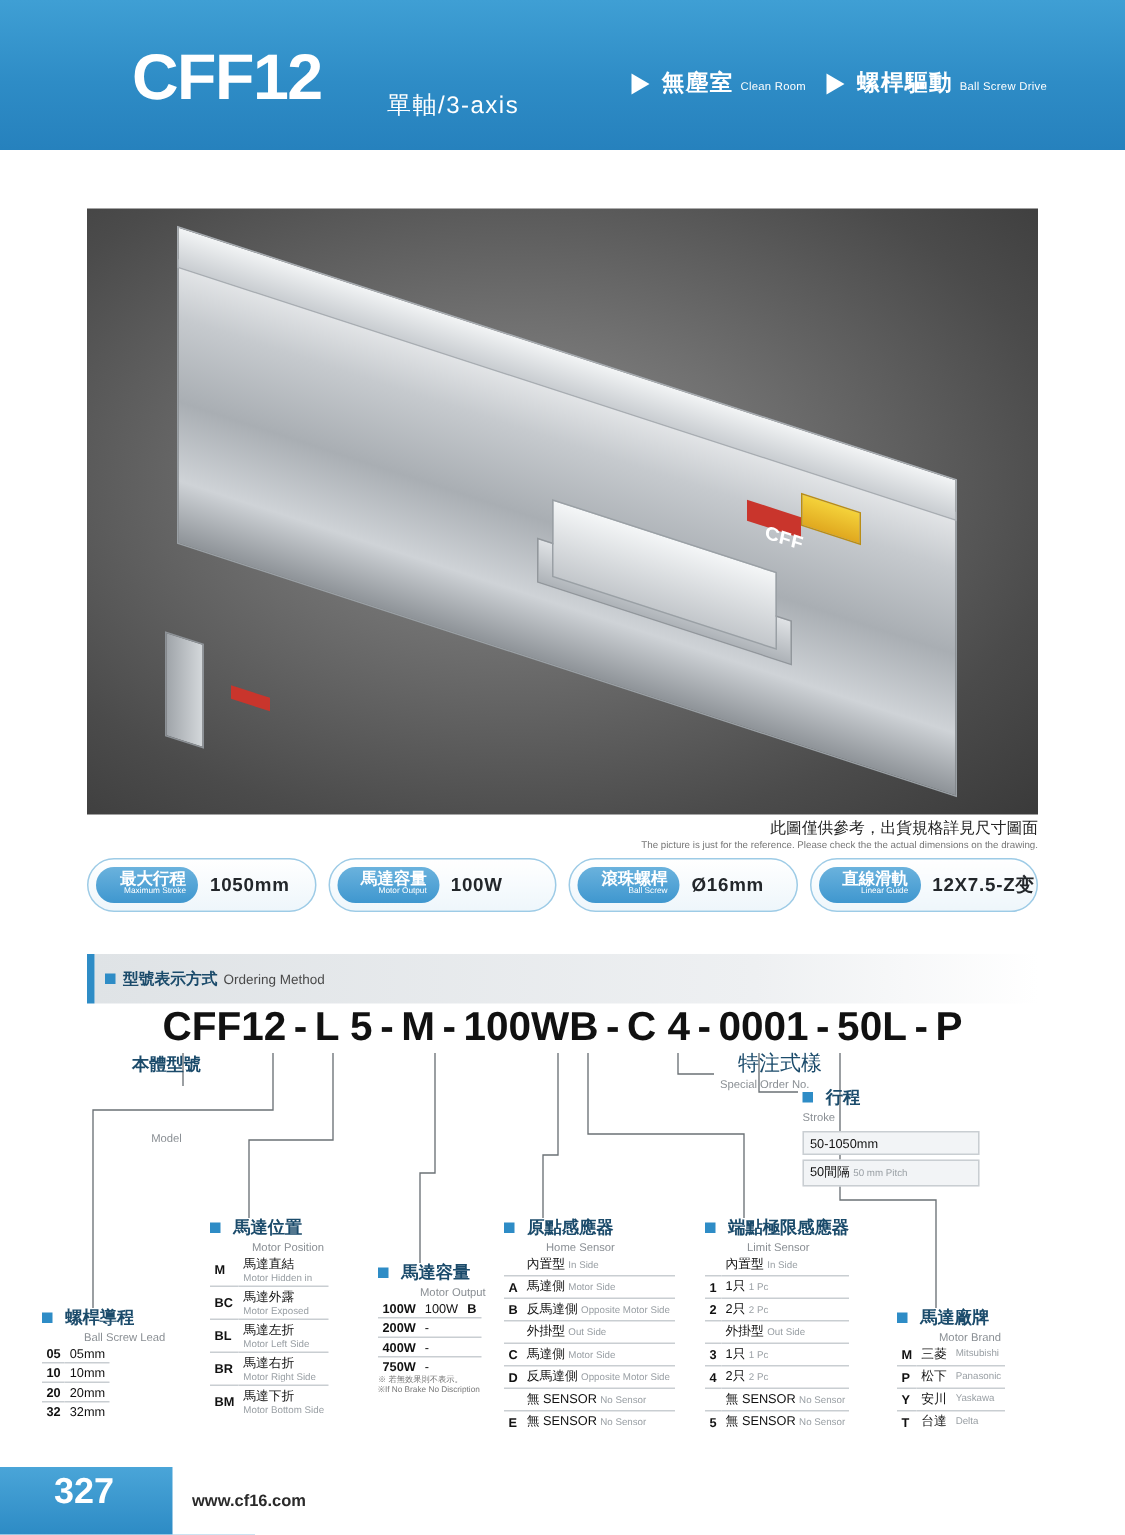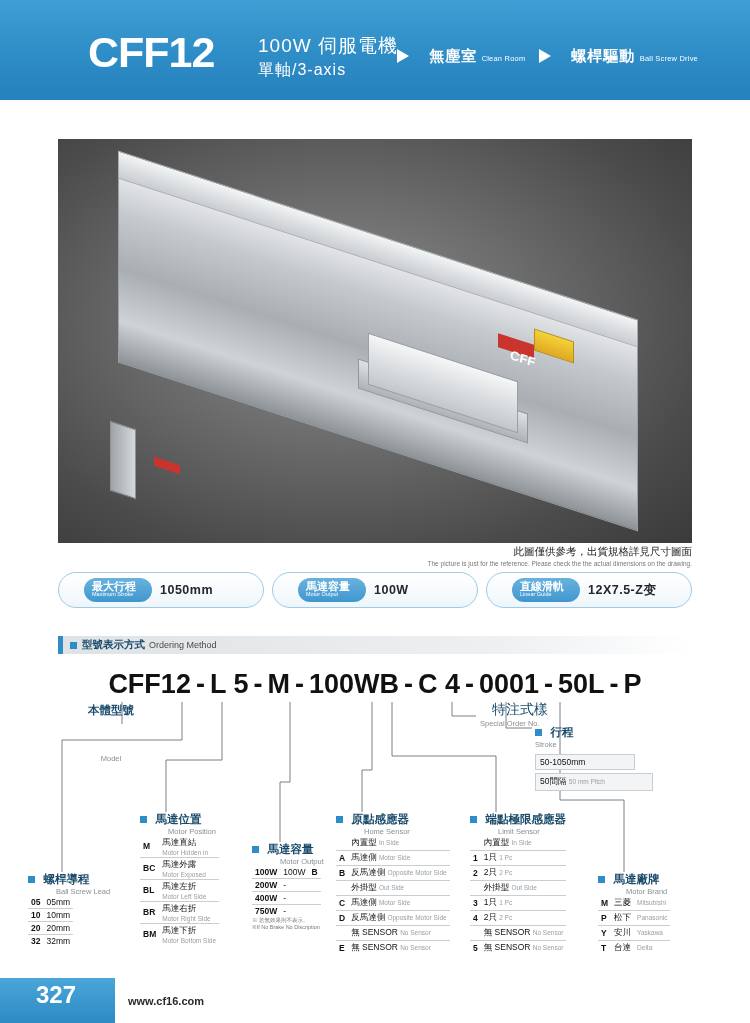--- a/index.html
+++ b/index.html
@@ -24,21 +24,21 @@
   }
   .head-sub1 {
     position:absolute; left:258px; top:33px;
     font-size:19px; color:#ffffff; letter-spacing:1px;
   }
   .head-sub2 {
     position:absolute; left:258px; top:60px;
     font-size:16px; color:#ffffff; letter-spacing:1px;
   }
   .head-tags { position:absolute; right:52px; top:48px; display:flex; gap:14px; align-items:center; }
-  .tag { display:flex; align-items:center; gap:20px; }
+  .tag { display:flex; align-items:center; gap:8px; }
   .tri {
     width:0;height:0;border-left:12px solid #ffffff;
     border-top:7px solid transparent;border-bottom:7px solid transparent;
   }
   .tag-txt { line-height:1.05; color:#ffffff; }
   .tag-cn { font-size:15px; font-weight:bold; letter-spacing:1px;}
   .tag-en { font-size:7.5px; letter-spacing:0.2px; }
 
   
   .photo {
@@ -108,29 +108,29 @@
     display:flex; gap:8px;
   }
   .pill {
     flex:1; height:36px; border:1px solid #9dcbe6; border-radius:18px;
     background:linear-gradient(to bottom,#ffffff,#eef6fb);
     display:flex; align-items:center; padding-left:5px;
   }
   .pill-lbl {
     background:linear-gradient(to bottom,#6ab2dd,#3f97cf);
     border-radius:14px; color:#fff; padding:3px 8px 4px 8px;
-    min-width:68px; text-align:left; line-height:1.05;margin-left:20px;
+    min-width:68px; text-align:right; line-height:1.05;
   }
   .pill-lbl .cn { font-size:11px; font-weight:bold; display:block; }
   .pill-lbl .en { font-size:5.5px; display:block; }
   .pill-val { font-size:12.5px; font-weight:bold; color:#23272b; padding-left:8px; letter-spacing:0.5px;}
 
   
   .secbar {
-    position:absolute; left:58px; top:636px; width:634px; height:18px;
+    position:absolute; left:58px; top:636px; width:634px; height:33px;
     background:linear-gradient(to right,#dfe3e6 0%, #eef0f2 70%, #ffffff 100%);
     border-left:5px solid #2e8cc6;
   }
   .secbar .sq { display:inline-block; width:7px; height:7px; background:#2e8cc6; margin:0 5px 0 7px; }
   .secbar .cn { font-size:10.5px; font-weight:bold; color:#1b4b6b; }
   .secbar .en { font-size:9px; color:#4a4a4a; margin-left:4px; }
   .secbar-row { display:flex; align-items:center; height:100%; }
 
   
   .code-row {
@@ -164,21 +164,21 @@
   .b-model .en { font-size:7.5px; color:#8a8f94; display:block;margin-top:36px; }
 
   .b-special { position:absolute; left:480px; top:0px; }
   .b-special .cn { font-size:14px; font-weight:normal; color:#1b4b6b;margin-left:12px; }
   .b-special .en { font-size:7.5px; color:#8a8f94; display:block; }
 
   .b-stroke { position:absolute; left:535px; top:22px; }
   .b-stroke-title .cn { font-size:11.5px; font-weight:bold; color:#1b4b6b;margin-top:32px; }
   .b-stroke-title .en { font-size:7.5px; color:#8a8f94; display:block; }
   .stroke-box {
-    margin-top:5px; width:100px; border:1px solid #c9ced2; background:#f2f4f6;
+    margin-top:5px; width:118px; border:1px solid #c9ced2; background:#f2f4f6;
     font-size:8.5px; padding:2px 4px; color:#111;
   }
   .stroke-box2 {
     margin-top:3px; width:118px; border:1px solid #c9ced2; background:#f2f4f6;
     font-size:8.5px; padding:2px 4px; color:#111;
   }
   .stroke-box2 .en { color:#9aa0a5; font-size:6.5px; }
 
   .b-lead   { position:absolute; left:28px; top:170px; }
   .b-mpos   { position:absolute; left:140px; top:110px; }
@@ -199,21 +199,20 @@
     font-size:24px; font-weight:bold; letter-spacing:0px;
   }
   .site { position:absolute; left:128px; bottom:16px; font-size:11px; color:#2a2a2a; font-weight:bold;}
 </style>
 </head>
 <body>
 
 <div class="header">
   <div class="header-inner">
     <div class="model-title">CFF12</div>
-    <div class="head-sub1">100W 伺服電機</div>
     <div class="head-sub2">單軸/3-axis</div>
     <div class="head-tags">
       <div class="tag">
         <span class="tri"></span>
         <span class="tag-txt">
           <span class="tag-cn">無塵室</span>
           <span class="tag-en">Clean Room</span>
         </span>
       </div>
       <div class="tag">
@@ -250,20 +249,27 @@
       <span class="en">Maximum Stroke</span>
     </div>
     <div class="pill-val">1050mm</div>
   </div>
   <div class="pill">
     <div class="pill-lbl">
       <span class="cn">馬達容量</span>
       <span class="en">Motor Output</span>
     </div>
     <div class="pill-val">100W</div>
+  </div>
+  <div class="pill">
+    <div class="pill-lbl">
+      <span class="cn">滾珠螺桿</span>
+      <span class="en">Ball Screw</span>
+    </div>
+    <div class="pill-val">Ø16mm</div>
   </div>
   <div class="pill">
     <div class="pill-lbl">
       <span class="cn">直線滑軌</span>
       <span class="en">Linear Guide</span>
     </div>
     <div class="pill-val">12X7.5-Z变</div>
   </div>
 </div>
 

